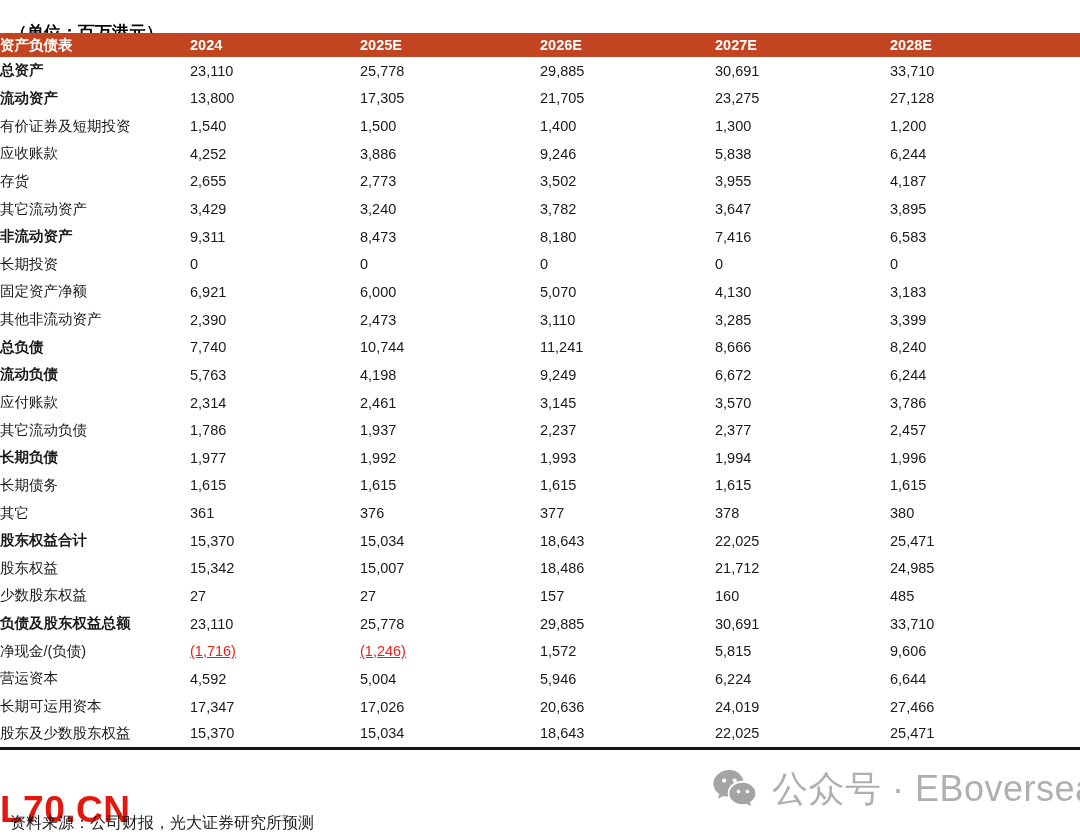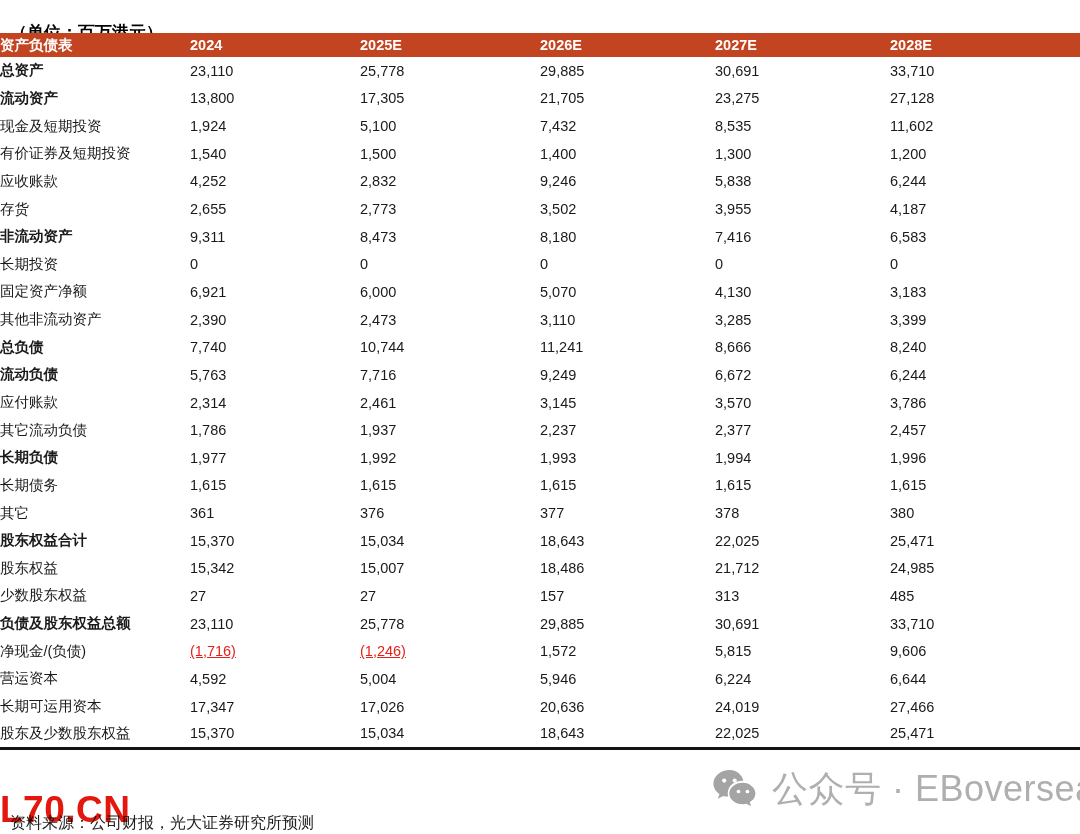--- a/index.html
+++ b/index.html
@@ -100,52 +100,52 @@
         </tr>
         <tr>
           <td class="label bold">流动资产</td>
           <td>13,800</td>
           <td>17,305</td>
           <td>21,705</td>
           <td>23,275</td>
           <td>27,128</td>
         </tr>
         <tr>
-          <td class="label">现金及短期投资</td>
-          <td>1,924</td>
-          <td>5,100</td>
-          <td>7,432</td>
-          <td>8,535</td>
-          <td>11,602</td>
-        </tr>
-        <tr>
           <td class="label">有价证券及短期投资</td>
           <td>1,540</td>
           <td>1,500</td>
           <td>1,400</td>
           <td>1,300</td>
           <td>1,200</td>
         </tr>
         <tr>
           <td class="label">应收账款</td>
           <td>4,252</td>
-          <td>2,832</td>
+          <td>3,886</td>
           <td>9,246</td>
           <td>5,838</td>
           <td>6,244</td>
         </tr>
         <tr>
           <td class="label">存货</td>
           <td>2,655</td>
           <td>2,773</td>
           <td>3,502</td>
           <td>3,955</td>
           <td>4,187</td>
         </tr>
         <tr>
+          <td class="label">其它流动资产</td>
+          <td>3,429</td>
+          <td>3,240</td>
+          <td>3,782</td>
+          <td>3,647</td>
+          <td>3,895</td>
+        </tr>
+        <tr>
           <td class="label bold">非流动资产</td>
           <td>9,311</td>
           <td>8,473</td>
           <td>8,180</td>
           <td>7,416</td>
           <td>6,583</td>
         </tr>
         <tr>
           <td class="label">长期投资</td>
           <td>0</td>
@@ -174,21 +174,21 @@
           <td class="label bold">总负债</td>
           <td>7,740</td>
           <td>10,744</td>
           <td>11,241</td>
           <td>8,666</td>
           <td>8,240</td>
         </tr>
         <tr>
           <td class="label bold">流动负债</td>
           <td>5,763</td>
-          <td>7,716</td>
+          <td>4,198</td>
           <td>9,249</td>
           <td>6,672</td>
           <td>6,244</td>
         </tr>
         <tr>
           <td class="label">应付账款</td>
           <td>2,314</td>
           <td>2,461</td>
           <td>3,145</td>
           <td>3,570</td>
@@ -240,21 +240,21 @@
           <td>15,007</td>
           <td>18,486</td>
           <td>21,712</td>
           <td>24,985</td>
         </tr>
         <tr>
           <td class="label">少数股东权益</td>
           <td>27</td>
           <td>27</td>
           <td>157</td>
-          <td>313</td>
+          <td>160</td>
           <td>485</td>
         </tr>
         <tr>
           <td class="label bold">负债及股东权益总额</td>
           <td>23,110</td>
           <td>25,778</td>
           <td>29,885</td>
           <td>30,691</td>
           <td>33,710</td>
         </tr>

